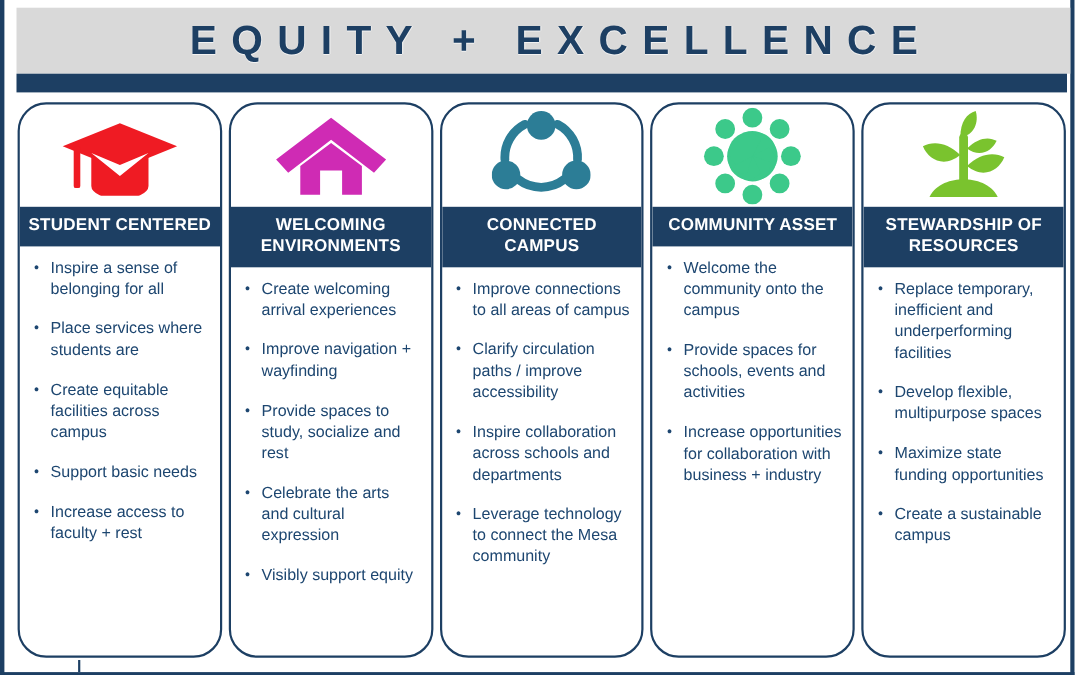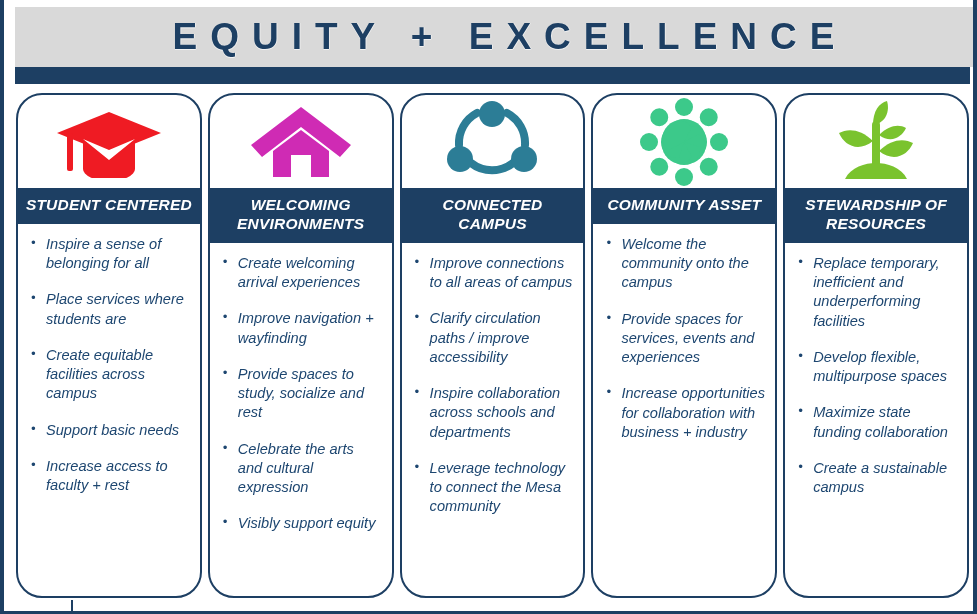--- a/index.html
+++ b/index.html
@@ -55,21 +55,20 @@
 
   
   .cards {
     position: absolute;
     left: 12px;
     top: 93px;
     width: 953px;
     height: 505px;
     display: flex;
     gap: 6px;
-    font-style: italic;
   }
   .card {
     flex: 1 1 0;
     border: 2px solid #1d3f63;
     border-radius: 26px;
     background: #ffffff;
     display: flex;
     flex-direction: column;
     overflow: hidden;
     box-sizing: border-box;
@@ -243,21 +242,21 @@
               <circle cx="46" cy="9" r="9"></circle>
               <path d="M46 21 c11 0 17 8 16 18 l-16 5 -16 -5 c-1 -10 5 -18 16 -18 Z"></path>
             </g>
           </g>
         </svg>
       </div>
       <div class="card-head">COMMUNITY ASSET</div>
       <div class="card-body">
         <ul class="bullets">
           <li>Welcome the community onto the campus</li>
-          <li>Provide spaces for services, events and experiences</li>
+          <li>Provide spaces for schools, events and activities</li>
           <li>Increase opportunities for collaboration with business + industry</li>
         </ul>
       </div>
     </div>
 
     <div class="card">
       <div class="card-icon">
         <svg width="86" height="86" viewBox="0 0 86 86" aria-hidden="true">
           <g fill="#7ac32e">
             <path d="M40 26 c0 -14 6 -22 14 -24 3 10 -1 22 -14 24 Z"></path>
@@ -267,21 +266,21 @@
             <rect x="39" y="22" width="8" height="52" rx="4"></rect>
             <path d="M12 80 c6 -12 20 -16 31 -16 11 0 25 4 31 16 Z"></path>
           </g>
         </svg>
       </div>
       <div class="card-head">STEWARDSHIP OF RESOURCES</div>
       <div class="card-body">
         <ul class="bullets">
           <li>Replace temporary, inefficient and underperforming facilities</li>
           <li>Develop flexible, multipurpose spaces</li>
-          <li>Maximize state funding collaboration</li>
+          <li>Maximize state funding opportunities</li>
           <li>Create a sustainable campus</li>
         </ul>
       </div>
     </div>
 
   </div>
 
   <div class="tick"></div>
 </div>
 

